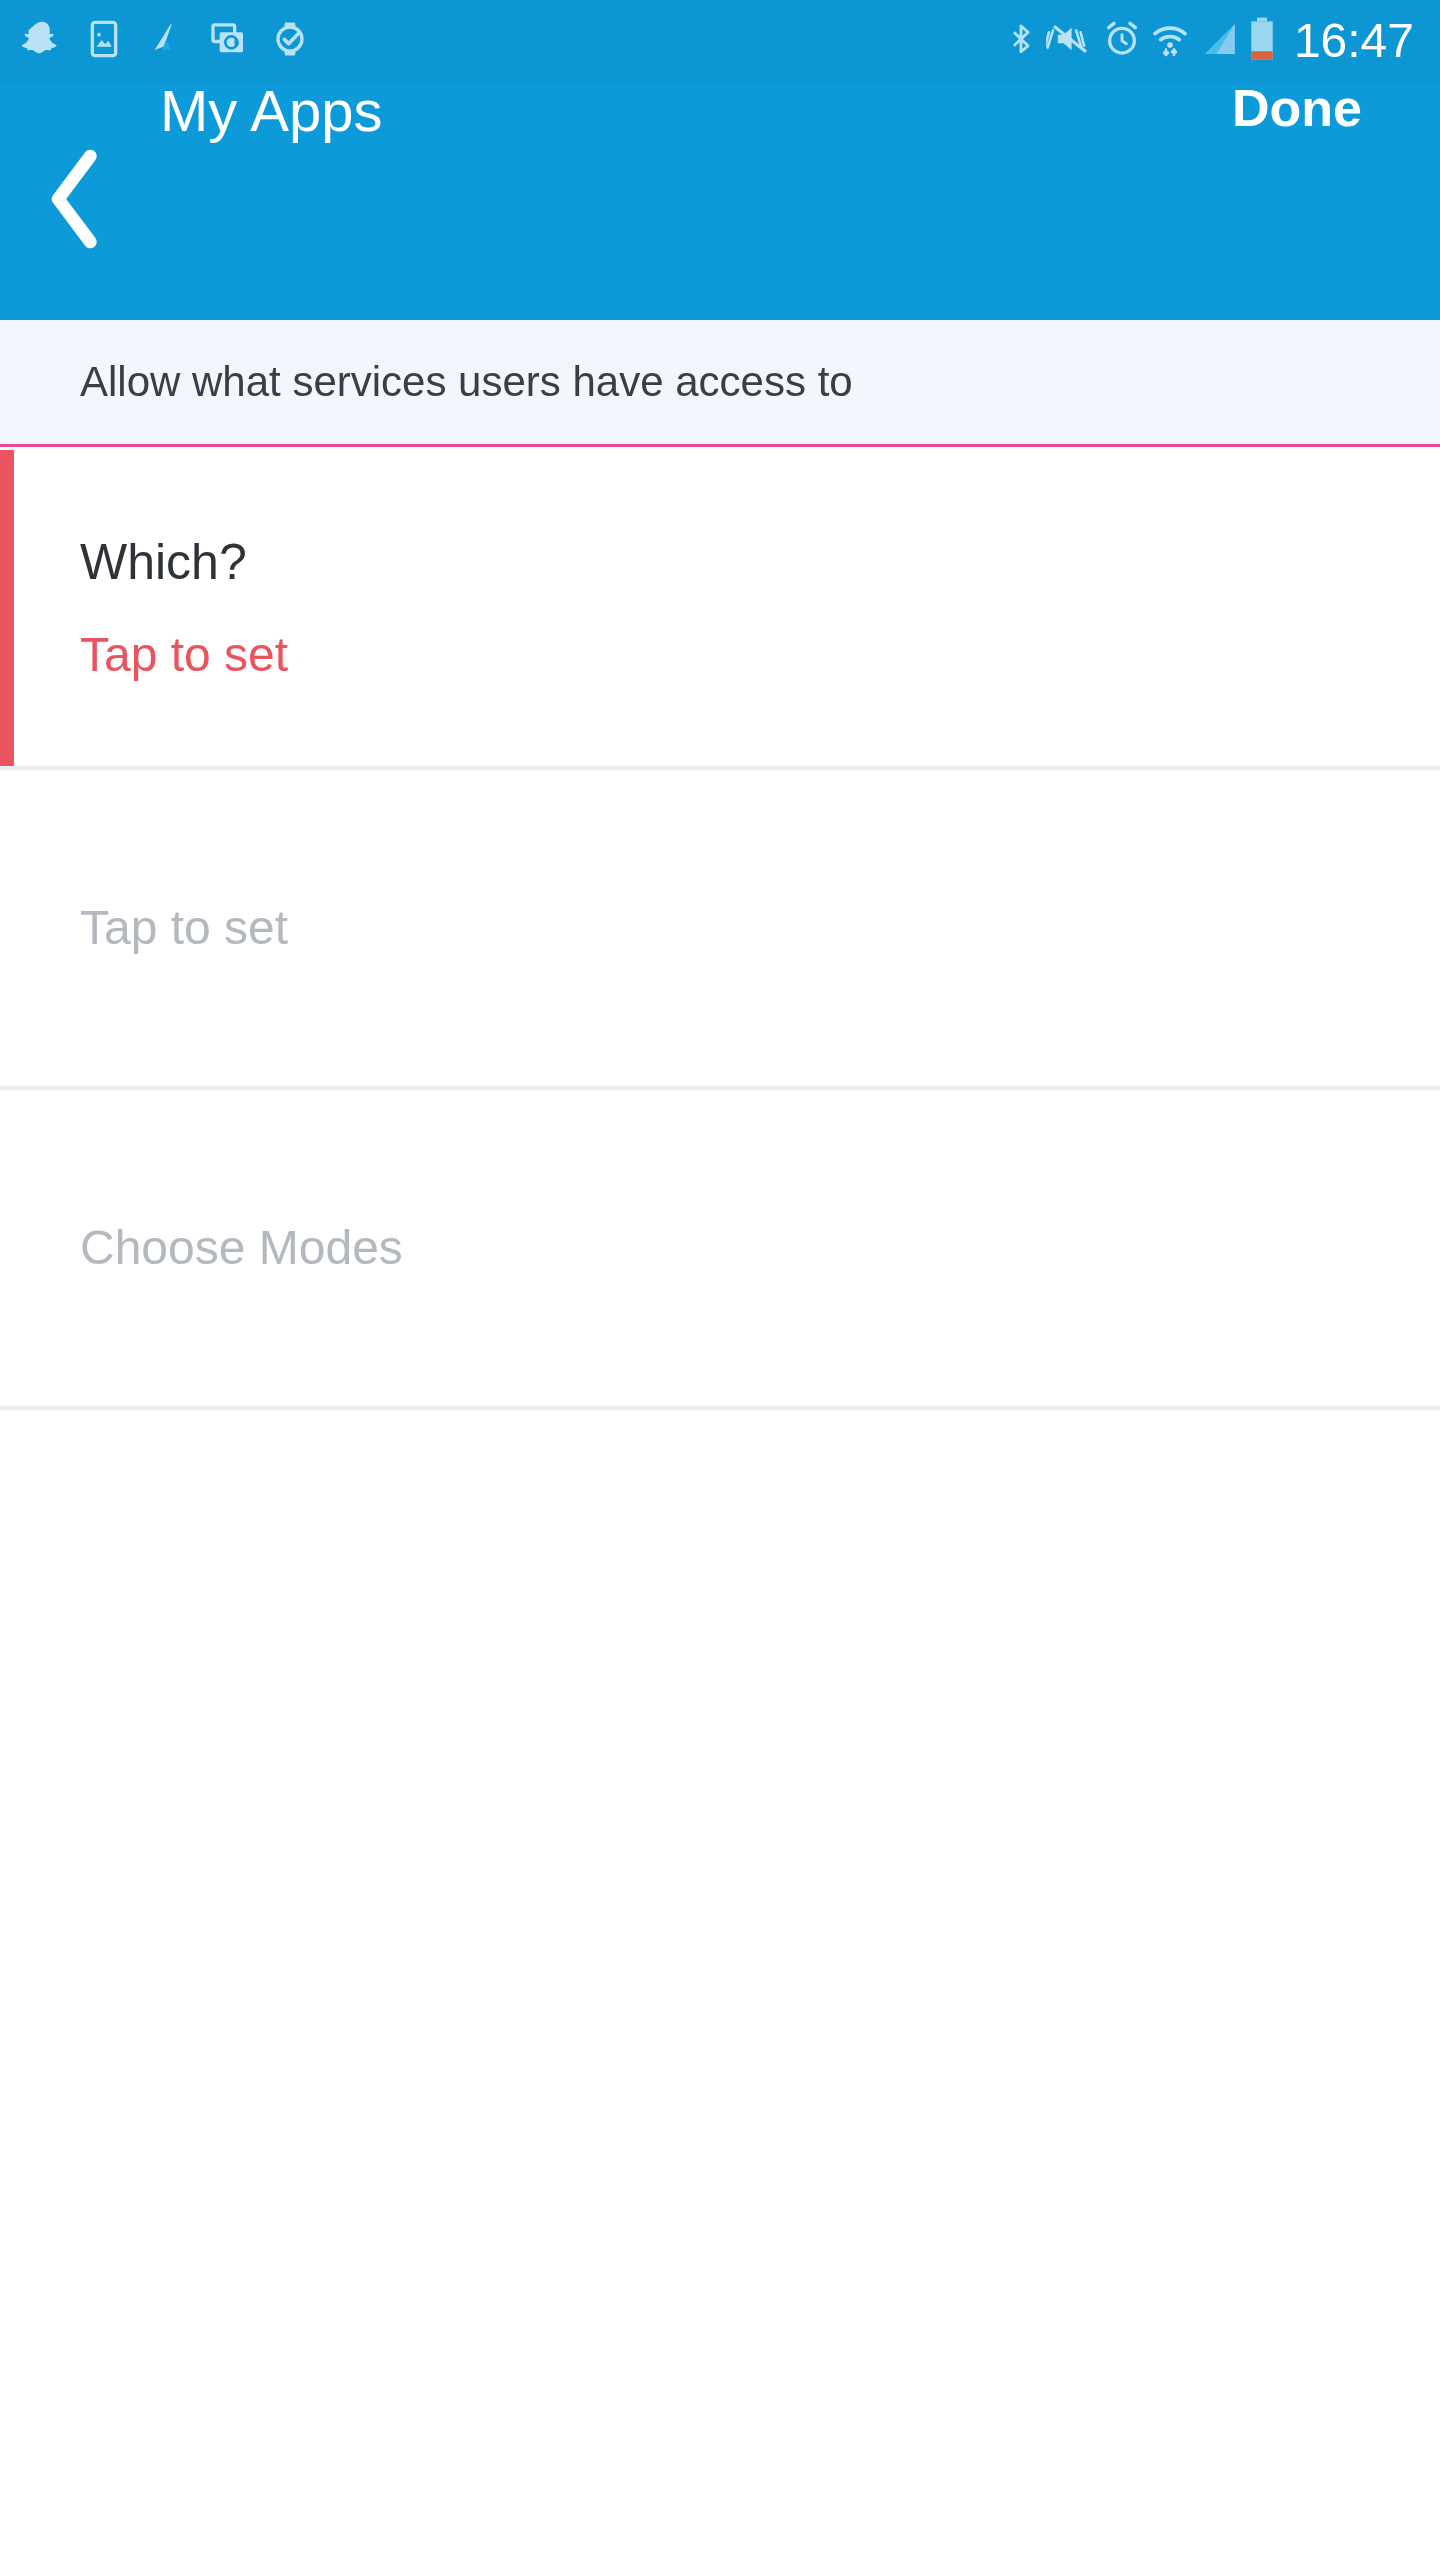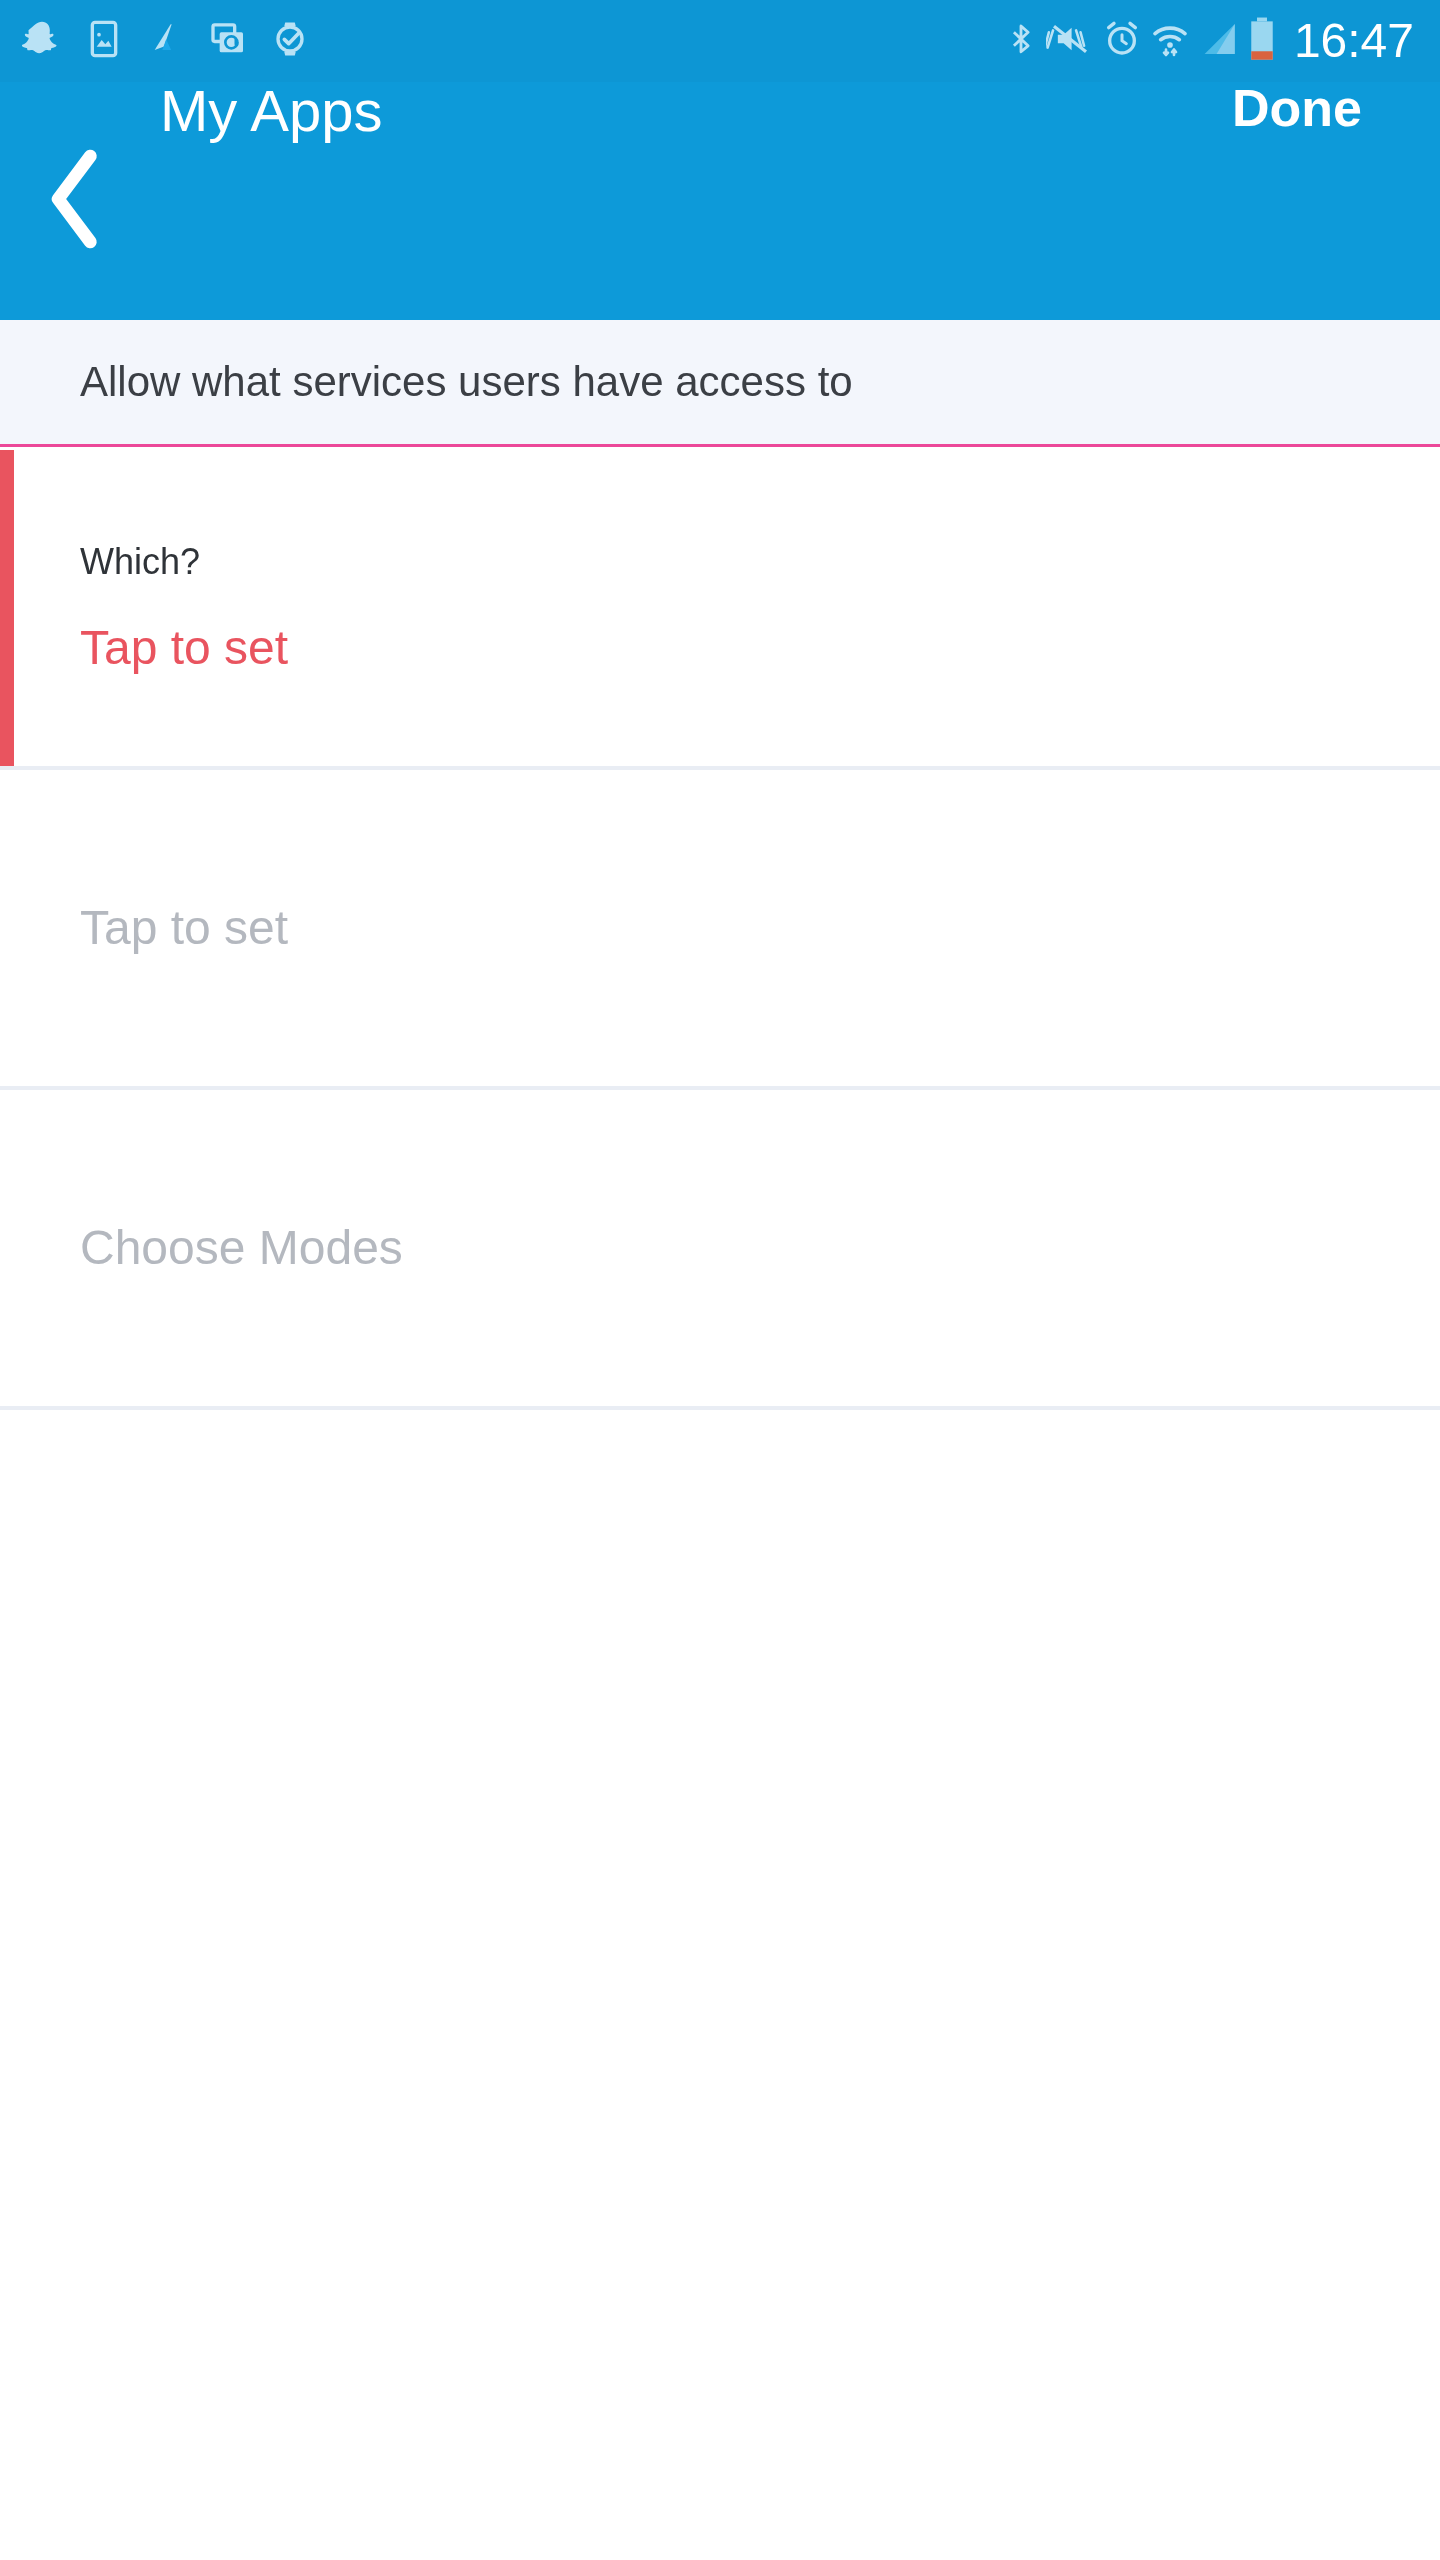--- a/index.html
+++ b/index.html
@@ -55,21 +55,21 @@
   .row{
     position:relative; width:1440px; height:320px;
     background:#ffffff; border-bottom:4px solid #e9edf4;
     padding-left:80px; display:flex; flex-direction:column; justify-content:center;
   }
   .accent-bar{
     position:absolute; left:0; top:0; width:14px; height:100%;
     background:#e9545f;
   }
   .row-title{
-    font-size:36px; color:#2f3338; line-height:1; margin-bottom:44px; font-weight:400;
+    font-size:50px; color:#2f3338; line-height:1; margin-bottom:44px; font-weight:400;
   }
   .row-value{ font-size:48px; line-height:1; font-weight:400; }
   .row-value.required{ color:#e9545f; }
   .row-value.muted{ color:#b4b8bf; }
 
   
   .remove-wrap{
     position:absolute; top:1498px; left:80px; width:1280px; height:190px;
   }
   .remove-btn{

